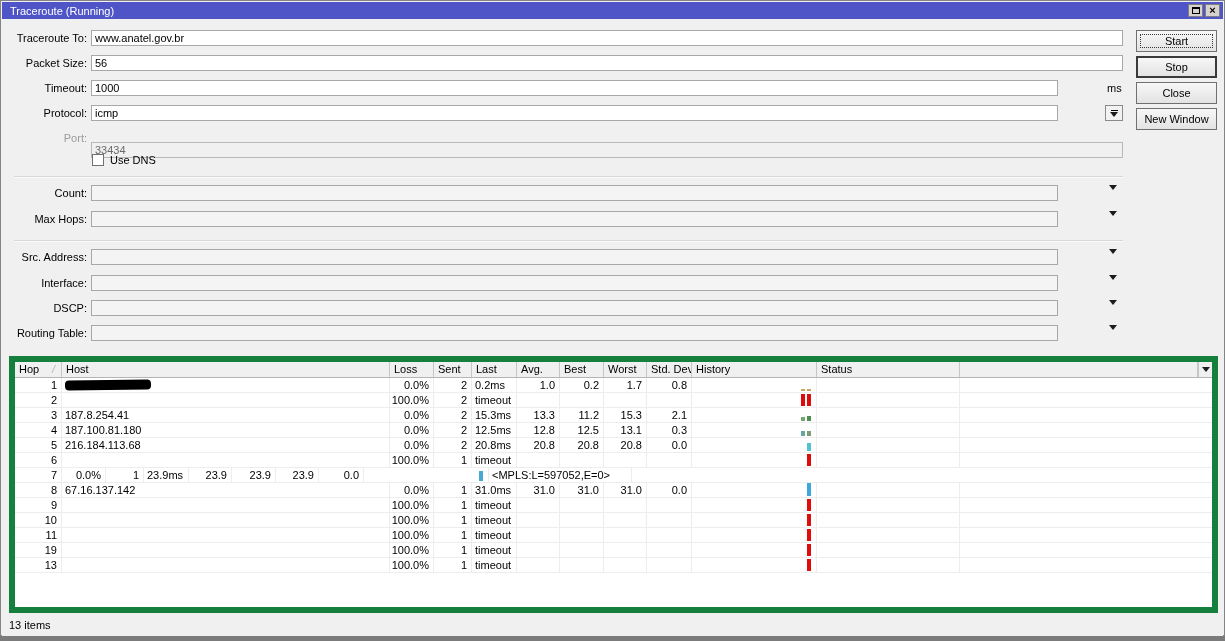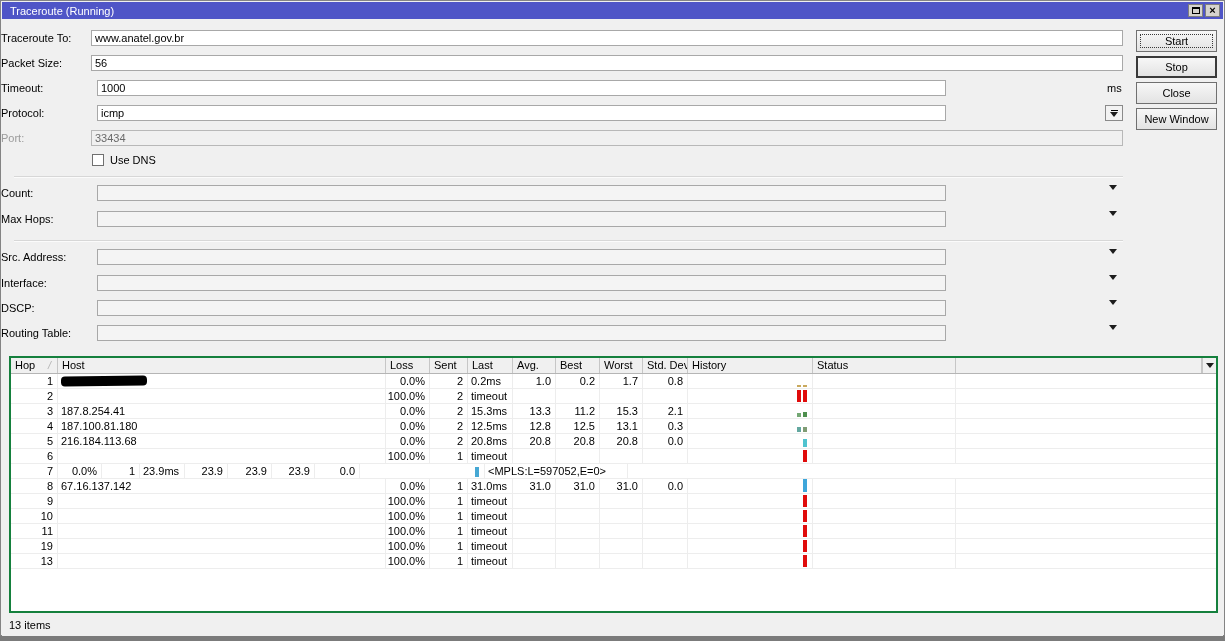--- a/index.html
+++ b/index.html
@@ -12,43 +12,43 @@
   
   .titlebar { position:absolute; left:1px; top:1px; right:1px; height:17px; background:#4f55c7; color:#fff; display:flex; align-items:center; padding-left:8px; }
   .titlebar .title { font-size:11px; }
   .tb-buttons { position:absolute; right:3px; top:2px; display:flex; gap:2px; }
   .tb-btn { width:15px; height:13px; background:#d6d3ce; border:1px solid #7e7e7e; display:flex; align-items:center; justify-content:center; color:#000; cursor:default; }
   .glyph-max { width:8px; height:7px; border:1px solid #000; border-top:2px solid #000; }
   .glyph-close { font-weight:bold; font-size:11px; line-height:9px; }
 
   
   .frow { position:absolute; left:0; width:1225px; height:16px; }
-  .flabel { position:absolute; left:0; width:86px; text-align:left; line-height:16px; }
+  .flabel { position:absolute; left:0; width:86px; text-align:right; line-height:16px; }
   .flabel.disabled { color:#9b9b9b; }
   .finput { position:absolute; left:90px; top:0; height:16px; border:1px solid #a8a8a8; background:#fff; font-family:"Liberation Sans",sans-serif; font-size:11px; padding:0 3px; color:#000; }
   .w-full  { width:1032px; }
-  .w-short { width:849px;margin-left:6px; }
-  .finput.disabled { background:#f0f0f0; color:#6a6a6a; border-color:#b8b8b8; }
+  .w-short { width:967px; }
+  .finput.disabled { background:#f0f0f0; color:#6a6a6a; border-color:#b8b8b8;margin-top:12px; }
   .finput.empty { background:#f4f4f4; }
   .suffix { position:absolute; left:1106px; line-height:16px; }
   .combo-btn { position:absolute; left:1104px; top:0; width:18px; height:16px; border:1px solid #8a8a8a; background:#f2f2f2; display:flex; flex-direction:column; align-items:center; justify-content:center; gap:1px; }
   .combo-bar { width:7px; height:0; border-top:1px solid #000; }
   .tri-down { width:0; height:0; border-left:4px solid transparent; border-right:4px solid transparent; border-top:5px solid #1c1c1c; }
   .drop-arrow { position:absolute; left:1108px; top:5px; }
   .checkbox { position:absolute; left:91px; top:1px; width:12px; height:12px; background:#fff; border:1px solid #707070; }
   .cb-label { position:absolute; left:109px; line-height:15px; }
   .separator { position:absolute; left:13px; width:1109px; height:2px; border-top:1px solid #d7d7d7; border-bottom:1px solid #fbfbfb; }
 
   
   .side-btn { position:absolute; left:1135px; width:81px; height:22px; background:linear-gradient(#f7f7f7,#e3e3e3); border:1px solid #707070; font-family:"Liberation Sans",sans-serif; font-size:11px; display:flex; align-items:center; justify-content:center; cursor:default; }
   .side-btn.focused::after { content:""; position:absolute; inset:3px; border:1px dotted #3a3a3a; }
   .side-btn.default { border:2px solid #3a3a3a; }
 
   
-  .tbl { position:absolute; left:8px; top:355px; width:1209px; height:257px; background:#fff; border:2px solid #15803d; overflow:hidden; }
+  .tbl { position:absolute; left:8px; top:355px; width:1209px; height:257px; background:#fff; border:6px solid #15803d; overflow:hidden; }
   .thead { display:flex; height:16px; background:#f0f0f0; border-bottom:1px solid #b5b5b5; }
   .hcell { border-right:1px solid #c6c6c6; padding-left:4px; line-height:15px; overflow:hidden; white-space:nowrap; position:relative; }
   .hcell:last-child { border-right:none; }
   .sort-ind { position:absolute; right:6px; top:0; color:#b4b4b4; font-style:italic; }
   .colbtn { width:14px; background:#f0f0f0; border-left:1px solid #c6c6c6; display:flex; align-items:center; justify-content:center; }
   .colbtn .tri-down { border-top-width:5px; border-left-width:4px; border-right-width:4px; }
   .trow { display:flex; height:15px; border-bottom:1px solid #ededed; }
   .cell { border-right:1px solid #ededed; overflow:hidden; white-space:nowrap; line-height:14px; padding-left:3px; }
   .cell.num { text-align:right; padding-right:4px; padding-left:0; }
   .c-hop{width:47px} .c-host{width:328px} .c-loss{width:44px} .c-sent{width:38px}

